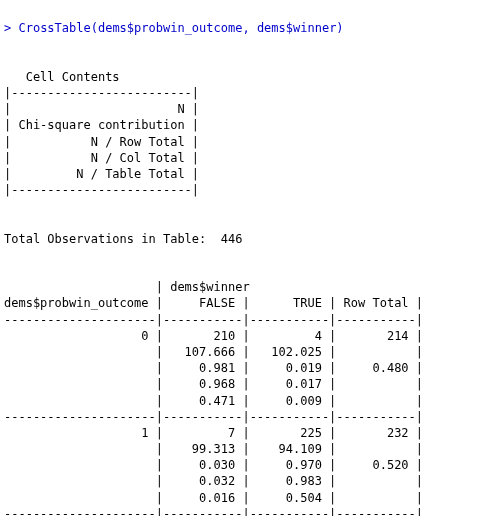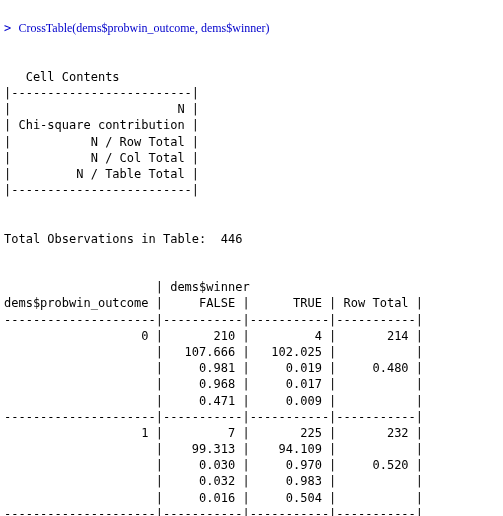--- a/index.html
+++ b/index.html
@@ -6,21 +6,21 @@
     margin: 0;
     padding: 4px;
     background: #ffffff;
     font-family: "Lucida Console", Monaco, monospace;
     font-size: 12px;
     line-height: 1.35;
     color: #000000;
     white-space: pre;
   }
   .prompt { color: #0000cc; }
-  .command { color: #0000cc; font-family: Liberation Serif, serif; }
+  .command { color: #0000cc; }
   .output { color: #000000; }
 </style>
 </head>
 <body>
 <span class="prompt">&gt;</span> <span class="command">CrossTable(dems$probwin_outcome, dems$winner)</span>
 <span class="output">
  
    Cell Contents
 |-------------------------|
 |                       N |

